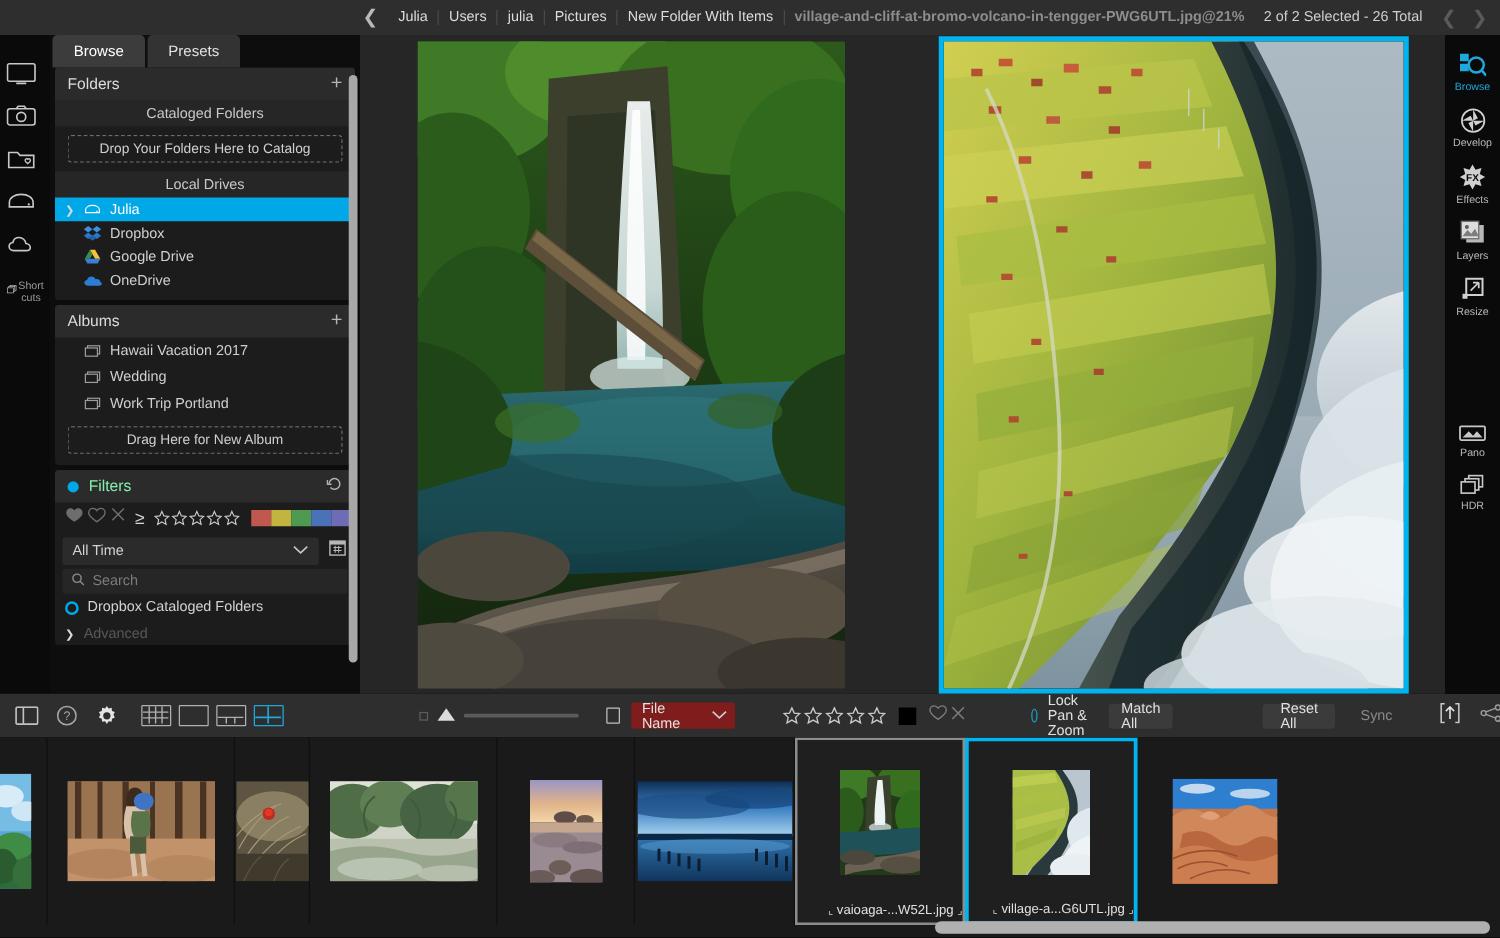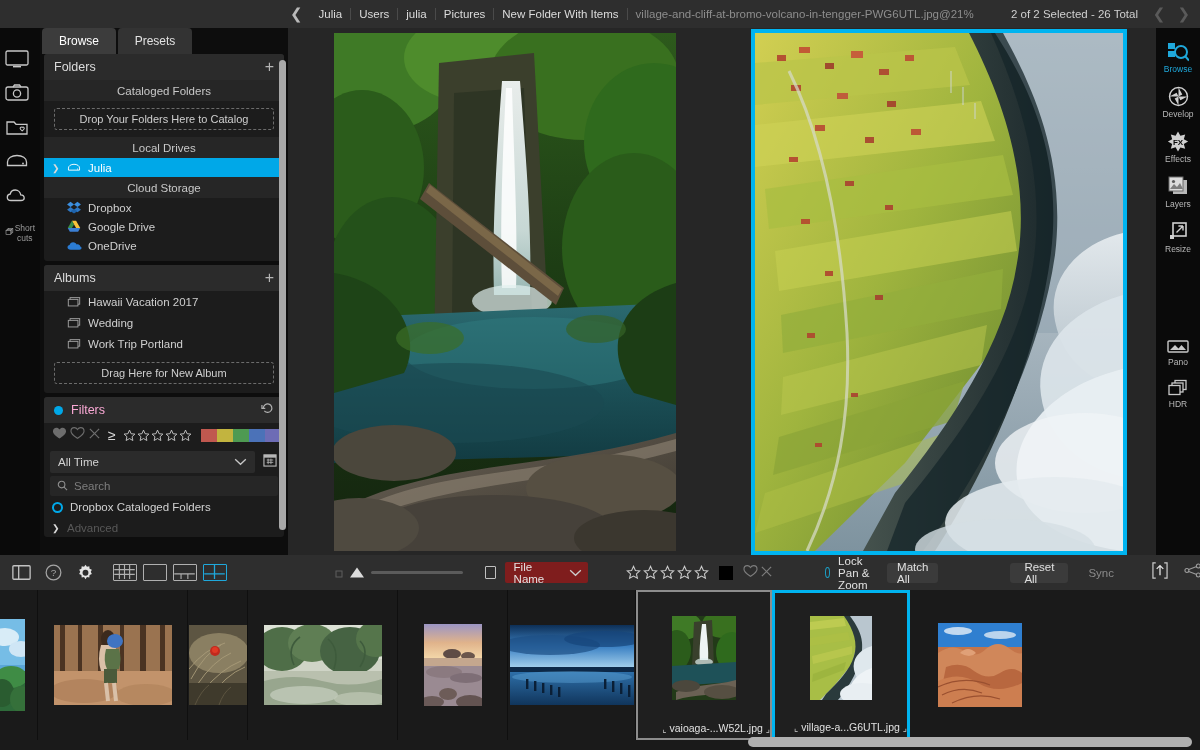--- a/index.html
+++ b/index.html
@@ -13,21 +13,21 @@
 
   
   #topbar {
     position: absolute; left: 0; top: 0; width: 1200px; height: 28px;
     background: #2e2e2e; display: flex; align-items: center;
   }
   #breadcrumb { position: absolute; left: 290px; top: 0; height: 28px;
     display: flex; align-items: center; gap: 0px; }
   .bc-back { color: #b9b9b9; font-size: 15px; padding: 0 8px 2px 0; line-height: 1; }
   .bc-item { color: #dcdcdc; font-size: 11.5px; padding: 0 8px; border-right: 1px solid #4a4a4a; line-height: 12px; }
-  .bc-item.last { border-right: none; color: #8d8d8d; }
+  .bc-item.last { border-right: none; color: #8d8d8d; font-weight: bold; }
   #selinfo { position: absolute; right: 62px; top: 0; height: 28px;
     display: flex; align-items: center; color: #cfcfcf; font-size: 11.5px; }
   #navarrows { position: absolute; right: 10px; top: 0; height: 28px;
     display: flex; align-items: center; gap: 12px; color: #5a5a5a; font-size: 15px; }
 
   
   #rail {
     position: absolute; left: 0; top: 28px; width: 40px; height: 527px;
     background: #0a0a0a; padding-top: 22px;
     display: flex; flex-direction: column; align-items: center; gap: 16px;
@@ -60,21 +60,21 @@
     display: flex; align-items: center; justify-content: center; cursor: pointer; text-align: right; }
   .row { height: 19px; display: flex; align-items: center; padding: 0 8px;
     color: #cfcfcf; font-size: 11.5px; gap: 6px; cursor: pointer; }
   .row.sel { background: #00a8e8; color: #fff; }
   .row .chev { width: 8px; color: #dadada; font-size: 9px; }
   .row .ic { width: 16px; display: flex; align-items: center; justify-content: center; }
   .row.indent { padding-left: 22px; }
 
   
   .filt-head { height: 26px; display: flex; align-items: center; padding: 0 10px;
-    background: #2b2b2b; color: #f9a8d4; font-size: 12.5px; gap: 8px; }
+    background: #2b2b2b; color: #86efac; font-size: 12.5px; gap: 8px; }
   .dot { width: 9px; height: 9px; border-radius: 50%; background: #00a8e8; }
   .filt-rowicons { height: 24px; display: flex; align-items: center; padding: 0 8px; gap: 0; }
   .stars { display: flex; gap: 1px; margin-left: 7px; }
   .swatches { display: flex; margin-left: 9px; }
   .sw { width: 16px; height: 13px; }
   .selbox { margin: 4px 6px 3px 6px; height: 22px; background: #2b2b2b; border-radius: 2px;
     display: flex; align-items: center; padding: 0 8px; color: #d2d2d2; font-size: 11.5px;
     cursor: pointer; }
   .searchbox { margin: 0 6px; height: 20px; background: #262626; border-radius: 2px;
     display: flex; align-items: center; padding: 0 7px; gap: 6px; color: #7d7d7d;
@@ -216,21 +216,20 @@
       <div class="row sel">
         <span class="chev">❯</span>
         <span class="ic">
           <svg width="14" height="11" viewBox="0 0 24 18">
             <path d="M2.5 13.5V10c0-4 4.2-6.5 9.5-6.5S21.5 6 21.5 10v3.5z" fill="none" stroke="#ffffff" stroke-width="1.6"></path>
             <circle cx="18" cy="11.5" r="1" fill="#ffffff"></circle>
           </svg>
         </span>
         <span>Julia</span>
       </div>
-      <div class="subhead">Cloud Storage</div>
       <div class="row indent">
         <span class="ic">
           <svg width="14" height="13" viewBox="0 0 16 15">
             <path d="M4 1L0 4l4 3 4-3z" fill="#3b8fe0"></path>
               <path d="M12 1l4 3-4 3-4-3z" fill="#3b8fe0"></path>
             <path d="M0 10l4-3 4 3-4 3z" fill="#2d77c4"></path>
               <path d="M16 10l-4-3-4 3 4 3z" fill="#2d77c4"></path>
             <path d="M4 11.8l4-2.5 4 2.5L8 14.5z" fill="#1e63ab"></path>
           </svg>
         </span>

